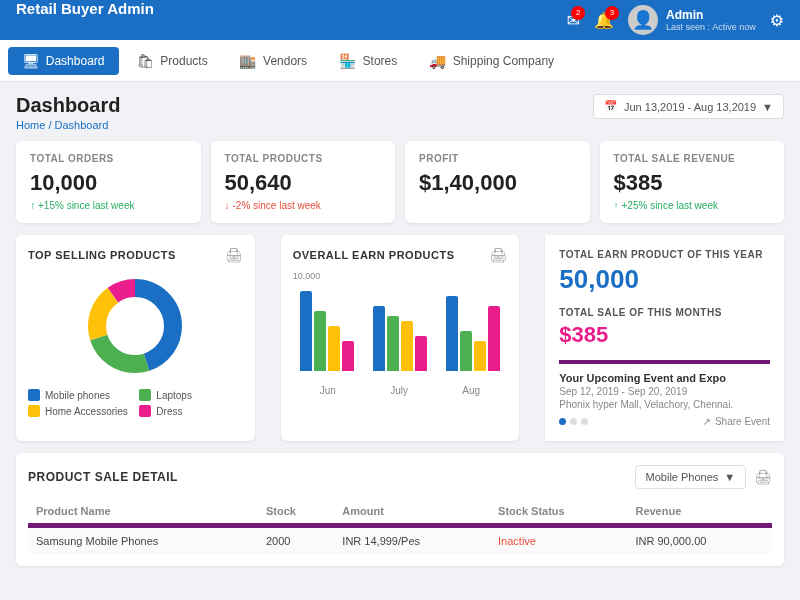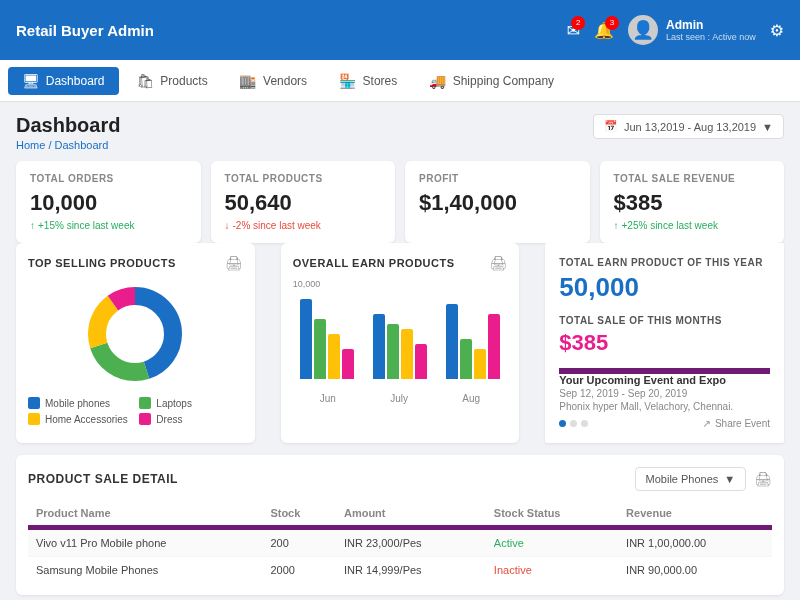--- a/index.html
+++ b/index.html
@@ -1,19 +1,19 @@
 <!DOCTYPE html>
 <html><head>
   <meta charset="utf-8">
   <style>
     * { box-sizing: border-box; margin: 0; padding: 0; }
     body { font-family: 'Segoe UI', Arial, sans-serif; background: #f0f2f5; font-size: 13px; color: #333; width: 800px; height: 600px; overflow: hidden; }
 
     
-    .header { background: #1a6fc4; color: white; height: 60px; display: flex; align-items: center; padding: 0 16px; justify-content: space-between; }
+    .header { background: #1a6fc4; color: white; height: 40px; display: flex; padding: 0 16px; justify-content: space-between; }
     .header-title { font-size: 15px; font-weight: 600; color: white; }
     .header-icons { display: flex; align-items: center; gap: 14px; }
     .header-icon { color: white; font-size: 16px; cursor: pointer; position: relative; }
     .badge { background: red; color: white; border-radius: 50%; width: 14px; height: 14px; font-size: 8px; display: flex; align-items: center; justify-content: center; position: absolute; top: -5px; right: -5px; }
     .avatar-wrap { display: flex; align-items: center; gap: 8px; }
     .avatar { width: 30px; height: 30px; border-radius: 50%; background: #ccc; overflow: hidden; display: flex; align-items: center; justify-content: center; font-size: 18px; }
     .admin-info { display: flex; flex-direction: column; }
     .admin-name { font-size: 12px; font-weight: 600; }
     .admin-status { font-size: 9px; color: #cde; }
 
@@ -27,21 +27,21 @@
     .content { padding: 12px 16px; background: #f0f2f5; height: calc(600px - 86px); overflow-y: auto; }
 
     
     .page-header { display: flex; justify-content: space-between; align-items: flex-start; margin-bottom: 10px; }
     .page-title { font-size: 20px; font-weight: 700; color: #222; }
     .breadcrumb { font-size: 11px; color: #888; margin-top: 2px; }
     .breadcrumb span { color: #1a6fc4; cursor: pointer; }
     .date-picker { display: flex; align-items: center; gap: 6px; background: white; border: 1px solid #ddd; border-radius: 4px; padding: 5px 10px; font-size: 11px; cursor: pointer; color: #555; }
 
     
-    .stats-row { display: grid; grid-template-columns: 1fr 1fr 1fr 1fr; gap: 10px; margin-bottom: 0; }
+    .stats-row { display: grid; grid-template-columns: 1fr 1fr 1fr 1fr; gap: 10px; margin-bottom: 12px; }
     .stat-card { background: white; border-radius: 6px; padding: 12px 14px; box-shadow: 0 1px 3px rgba(0,0,0,0.08); }
     .stat-label { font-size: 10px; font-weight: 700; color: #888; text-transform: uppercase; letter-spacing: 0.5px; margin-bottom: 6px; }
     .stat-value { font-size: 22px; font-weight: 700; color: #222; }
     .stat-change { font-size: 10px; margin-top: 4px; display: flex; align-items: center; gap: 3px; }
     .stat-change.up { color: #27ae60; }
     .stat-change.down { color: #e74c3c; }
 
     
     .main-grid { display: grid; grid-template-columns: 1fr 1fr 1fr; gap: 26px; margin-bottom: 12px; }
 
@@ -64,21 +64,21 @@
     .bar-group { display: flex; align-items: flex-end; gap: 2px; flex: 1; justify-content: center; }
     .bar { width: 12px; border-radius: 2px 2px 0 0; }
     .bar-x-labels { display: flex; justify-content: space-around; margin-top: 4px; font-size: 10px; color: #888; }
 
     
     .right-panel { background: white; border-radius: 2px; padding: 14px; box-shadow: 0 1px 3px rgba(0,0,0,0.08); }
     .earn-title { font-size: 10px; font-weight: 700; text-transform: uppercase; color: #555; letter-spacing: 0.5px; margin-bottom: 4px; }
     .earn-value { font-size: 26px; font-weight: 700; color: #1a6fc4; margin-bottom: 12px; }
     .sale-month-title { font-size: 10px; font-weight: 700; text-transform: uppercase; color: #555; letter-spacing: 0.5px; margin-bottom: 4px; }
     .sale-month-value { font-size: 22px; font-weight: 700; color: #e91e8c; margin-bottom: 12px; }
-    .event-section { border-top: 6px solid #701a75; }
+    .event-section { border-top: 4px solid #701a75; padding-top: 8px; }
     .event-title { font-size: 11px; font-weight: 600; color: #333; margin-bottom: 2px; }
     .event-date { font-size: 10px; color: #888; margin-bottom: 2px; }
     .event-location { font-size: 10px; color: #888; margin-bottom: 6px; }
     .event-footer { display: flex; align-items: center; justify-content: space-between; }
     .dots { display: flex; gap: 4px; }
     .dot { width: 7px; height: 7px; border-radius: 50%; background: #ddd; }
     .dot.active { background: #1a6fc4; }
     .share-btn { font-size: 10px; color: #888; display: flex; align-items: center; gap: 4px; cursor: pointer; }
 
     
@@ -307,27 +307,20 @@
       <thead>
         <tr>
           <th>Product Name</th>
           <th>Stock</th>
           <th>Amount</th>
           <th>Stock Status</th>
           <th>Revenue</th>
         </tr>
       </thead>
       <tbody id="table-body">
-      <tr>
-    <td>Vivo v11 Pro Mobile phone</td>
-    <td>200</td>
-    <td>INR 23,000/Pes</td>
-    <td class="status-active">Active</td>
-    <td>INR 1,00,000.00</td>
-  </tr>
           <tr>
     <td>Samsung Mobile Phones</td>
     <td>2000</td>
     <td>INR 14,999/Pes</td>
     <td class="status-inactive">Inactive</td>
     <td>INR 90,000.00</td>
   </tr>
         </tbody>
     </table>
   </div>

